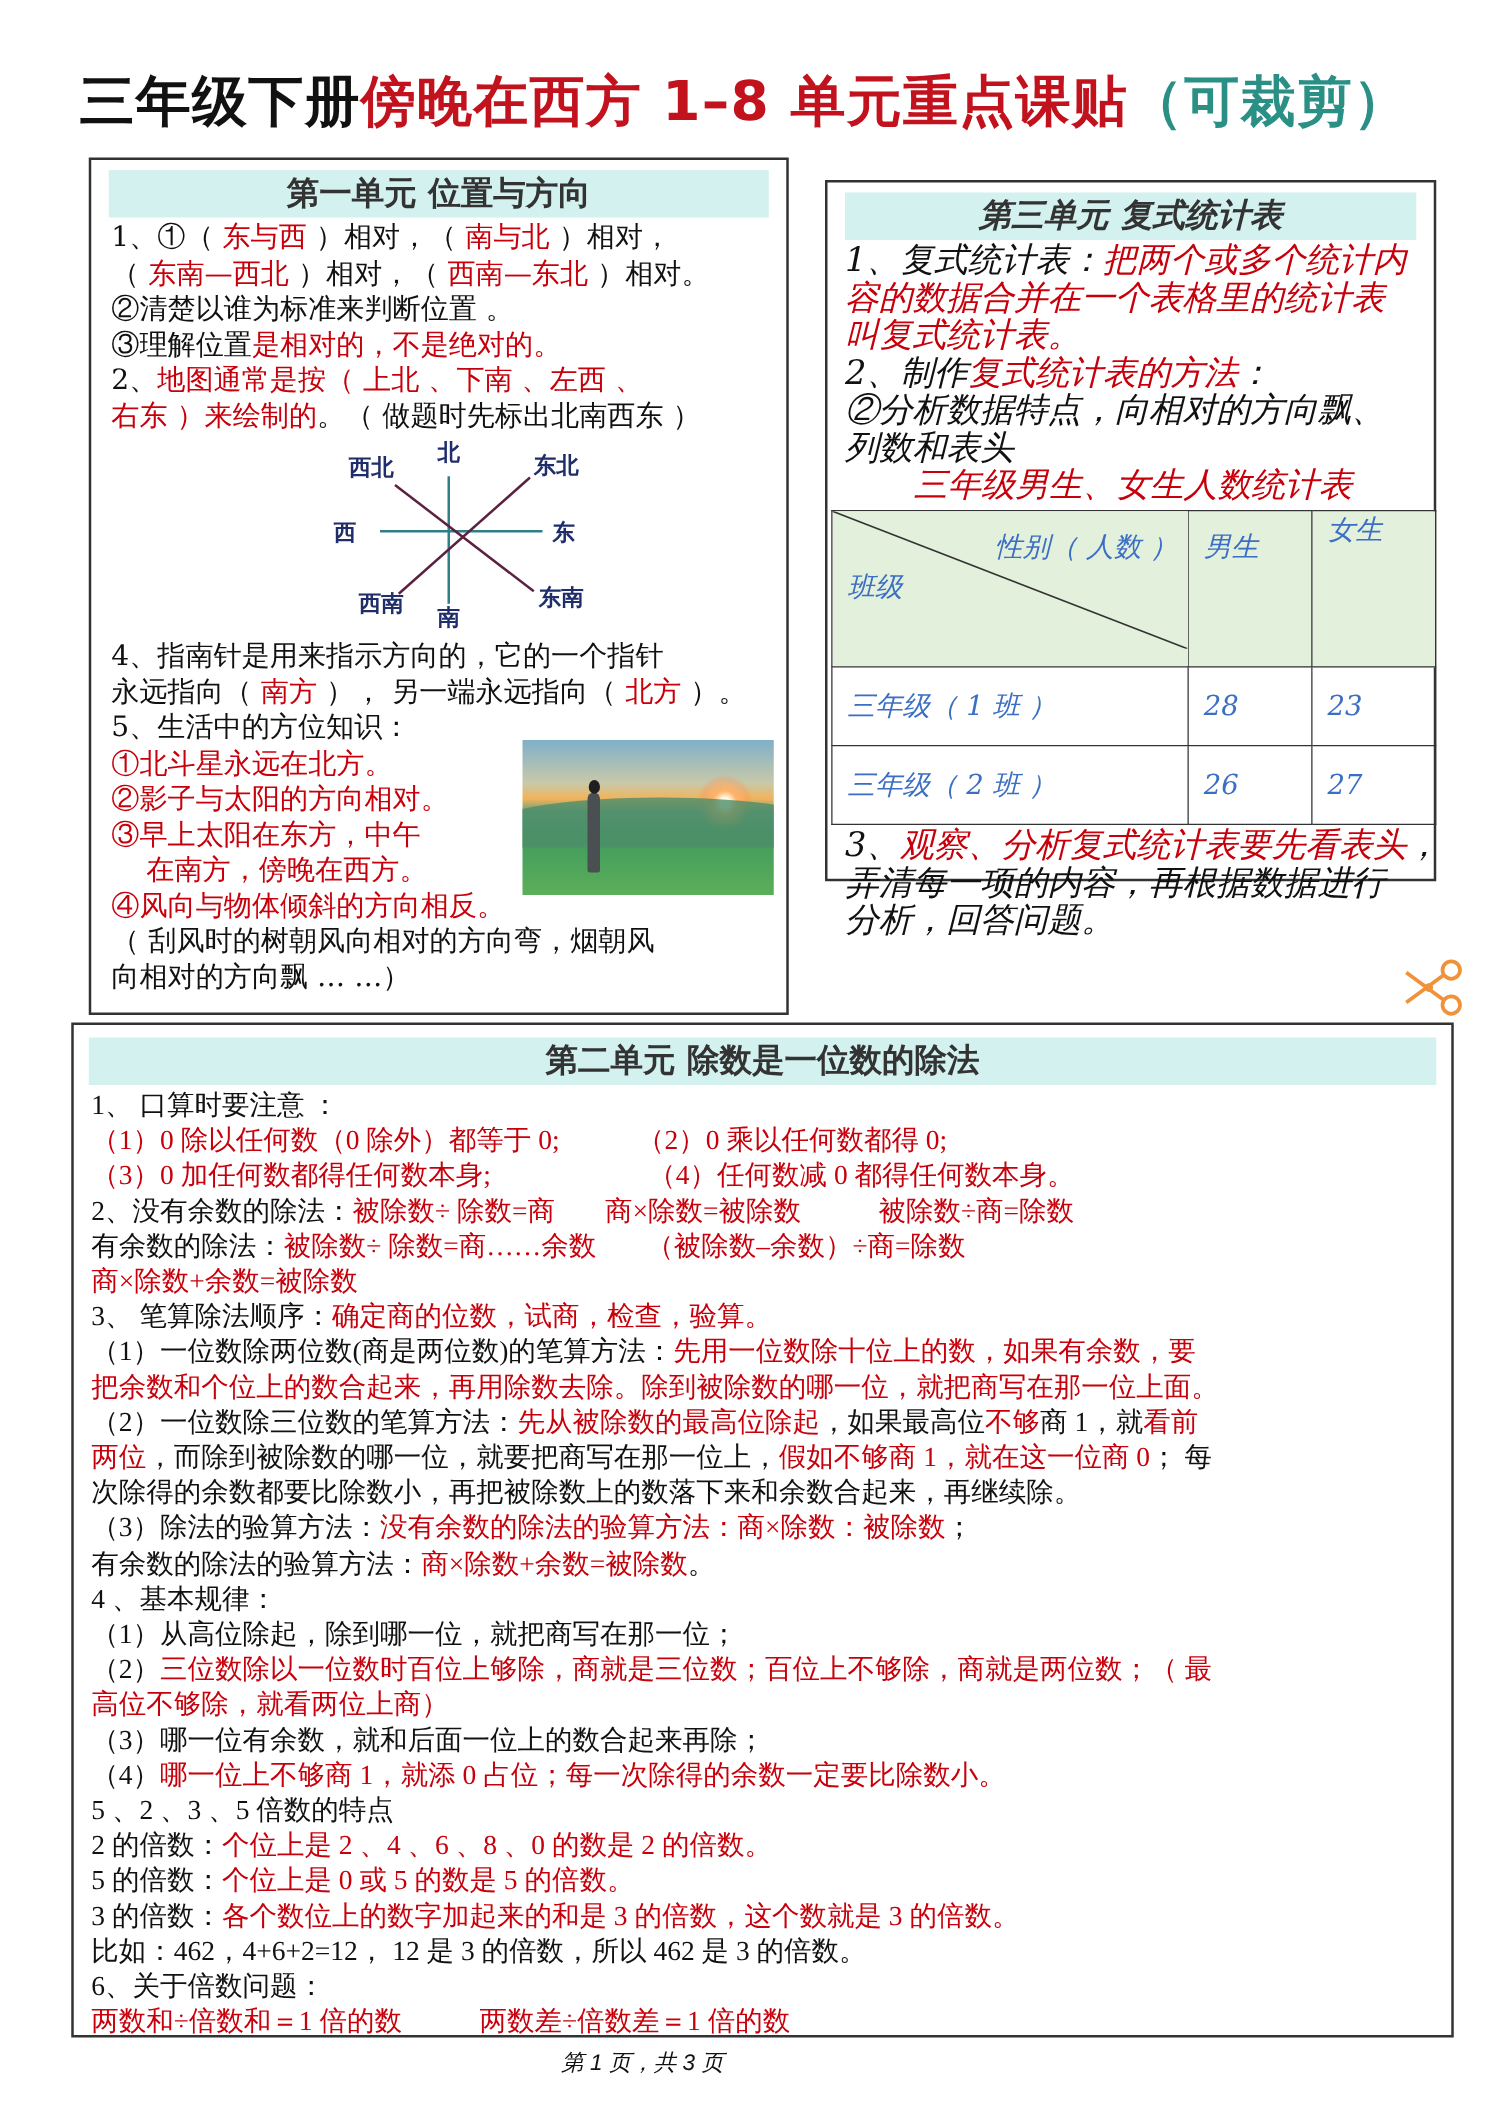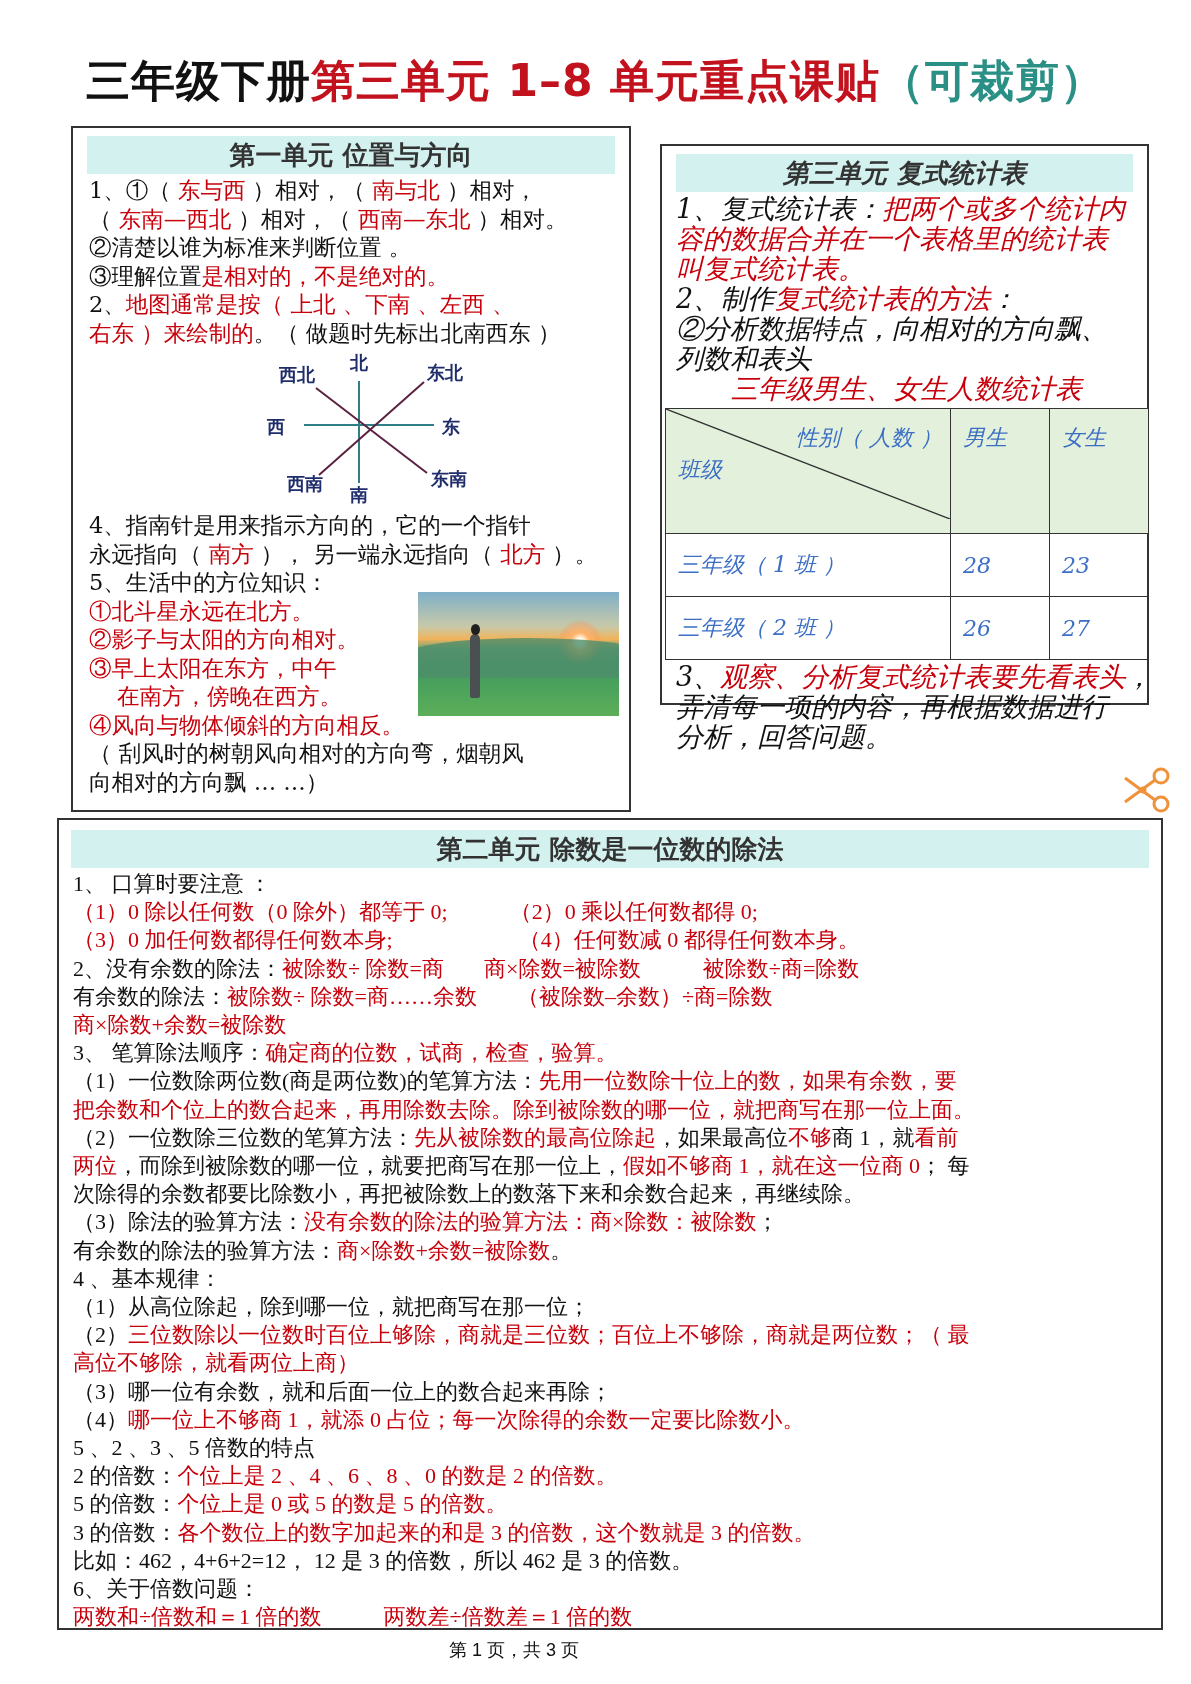--- a/index.html
+++ b/index.html
@@ -31,29 +31,29 @@
   .boy { position:absolute; left:52px; top:42px; width:10px; height:64px; background:#4a4f52; border-radius:5px 5px 2px 2px; }
   .boy:before { content:""; position:absolute; left:1px; top:-10px; width:9px; height:11px; border-radius:50%; background:#1f1f1f; }
   table.stat { border-collapse:collapse; margin:4px 0 0 3px; width:484px; font-size:22px; }
   table.stat td { border:1.5px solid #333; color:#3c6fc4; vertical-align:middle; padding:0 0 0 12px; }
   table.stat tr.hdr td { background:#e3f1dc; height:110px; vertical-align:top; }
   table.stat tr.row td { height:62px; }
   .diag { position:relative; width:284px; height:110px; padding:0 !important; }
   .diag svg { position:absolute; left:0; top:0; }
   .scissors { position:absolute; left:1117px; top:766px; width:56px; height:48px; }
   .footer { position:absolute; left:0; top:1638px; width:1028px; text-align:center; font-size:18px;
-            font-family:"Liberation Sans","DejaVu Sans",sans-serif; color:#111; }
+            font-family:"Liberation Sans","DejaVu Sans",sans-serif; color:#111;font-style:italic; }
   .gap { display:inline-block; width:62px; }
   .gap2 { display:inline-block; width:40px; }
 </style>
 </head>
 <body>
 
 <div class="title">
-  <span class="t-black">三年级下册</span><span class="t-red">第三单元 </span><span class="t-red">1–8 单元重点课贴</span><span class="t-teal">（可裁剪）</span>
+  <span class="t-black">三年级下册</span><span class="t-red">傍晚在西方 </span><span class="t-red">1–8 单元重点课贴</span><span class="t-teal">（可裁剪）</span>
 </div>
 
 <div class="box" id="box1">
   <div class="head">第一单元  位置与方向</div>
   <div class="body">
     <div class="ln"><span>1、①（ </span><span class="r">东与西</span><span> ）相对，（ </span><span class="r">南与北</span><span> ）相对，</span></div>
     <div class="ln"><span>（ </span><span class="r">东南—西北</span><span> ）相对，（ </span><span class="r">西南—东北</span><span> ）相对。</span></div>
     <div class="ln">②清楚以谁为标准来判断位置 。</div>
     <div class="ln"><span>③理解位置</span><span class="r">是相对的，不是绝对的。</span></div>
     <div class="ln"><span>2、</span><span class="r">地图通常是按（ 上北 、下南 、左西 、</span></div>
@@ -107,21 +107,21 @@
     <tbody>
         <tr class="hdr">
       <td class="diag">
         <svg width="284" height="110">
               <line x1="0" y1="0" x2="284" y2="110" stroke="#333" stroke-width="1.3"></line>
             </svg>
         <span style="position:absolute;right:8px;top:14px">性别（ 人数 ）</span>
         <span style="position:absolute;left:12px;top:46px">班级</span>
       </td>
       <td style="padding-top:14px">男生</td>
-      <td style="padding-top:14px">女生</td>
+      <td style="">女生</td>
     </tr>
     <tr class="row">
       <td>三年级（ 1 班 ）</td>
       <td>28</td>
       <td>23</td>
     </tr>
     <tr class="row">
       <td>三年级（ 2 班 ）</td>
       <td>26</td>
       <td>27</td>

